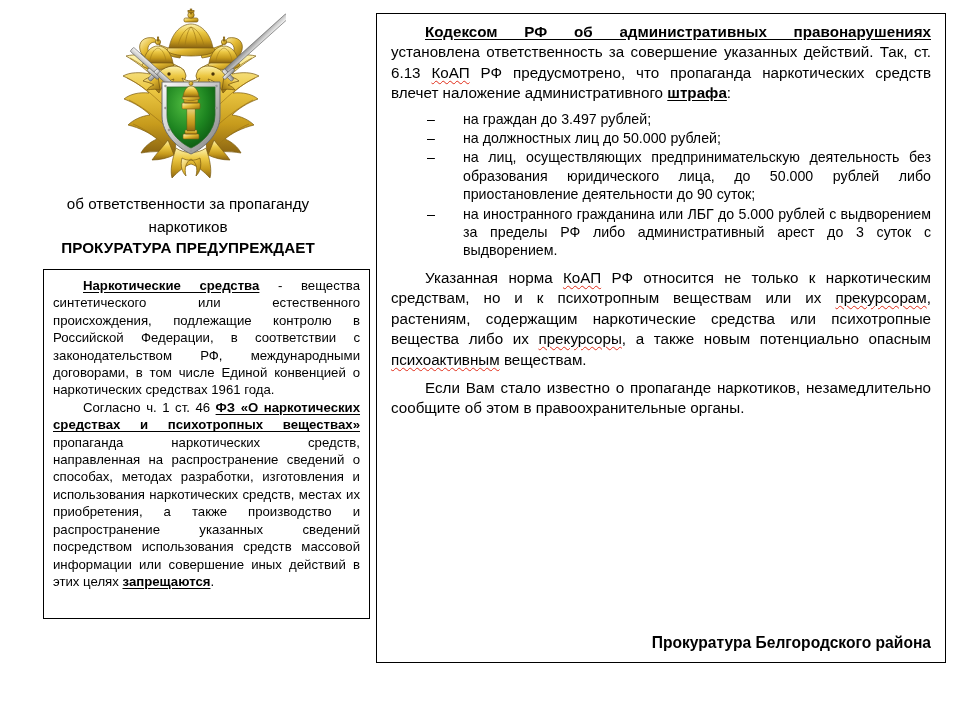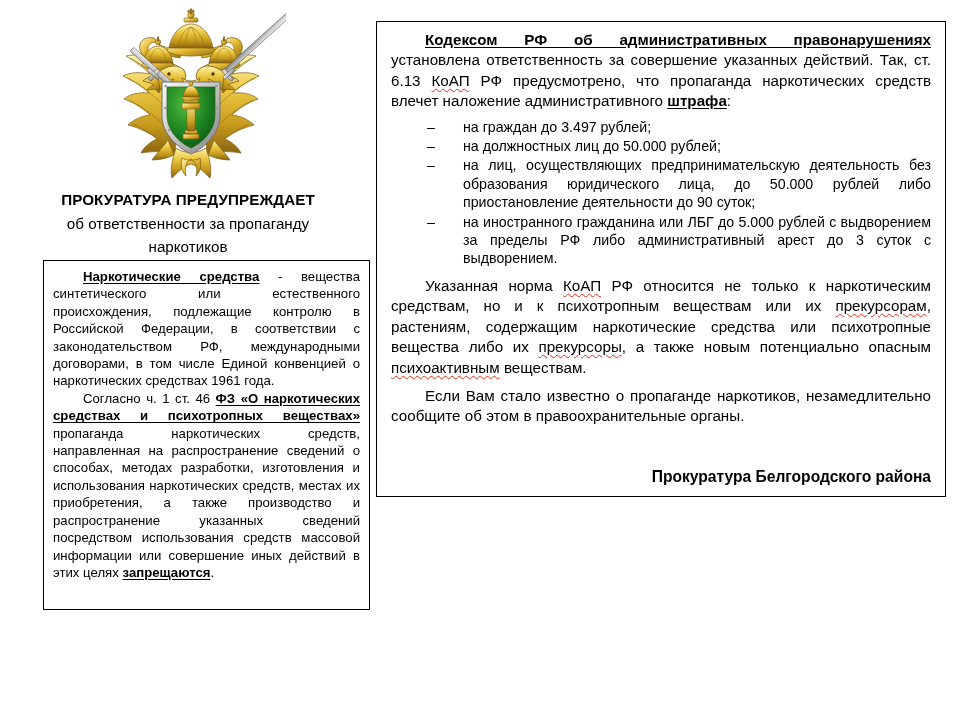--- a/index.html
+++ b/index.html
@@ -51,44 +51,44 @@
   #headline-sub {
     font-size: 15.2px;
     font-weight: normal;
     line-height: 23px;
     margin-top: 2px;
   }
 
   #left-box {
     position: absolute;
     left: 43px;
-    top: 260px;
+    top: 269px;
     width: 327px;
     height: 350px;
     border: 1.6px solid #000000;
     box-sizing: border-box;
     padding: 7px 9px 6px 9px;
   }
   #left-box p {
     margin: 0;
     font-size: 13.2px;
     line-height: 17.4px;
     text-align: justify;
     text-justify: inter-word;
     hyphens: none;
   }
   #left-box p.indent { text-indent: 30px; }
 
   
   #right-box {
     position: absolute;
     left: 376px;
-    top: 21px;
+    top: 13px;
     width: 570px;
-    height: 476px;
+    height: 650px;
     border: 1.6px solid #000000;
     box-sizing: border-box;
     padding: 8px 14px 8px 14px;
   }
   #right-box p {
     margin: 0;
     font-size: 15.2px;
     line-height: 20.4px;
     text-align: justify;
     text-justify: inter-word;
@@ -311,25 +311,25 @@
 
           <ellipse cx="95" cy="90" rx="9" ry="2.6" fill="url(#gGold2)"></ellipse>
           <path d="M87,89 C88,82 91,78 95,78 C99,78 102,82 103,89 Z" fill="url(#gGold)"></path>
           <circle cx="95" cy="75.5" r="2" fill="url(#gGold2)"></circle>
         </g>
       </g>
     </svg>
   </div>
 
   <div id="headline-block">
-    <div id="headline-main">ПРОКУРАТУРА ПРЕДУПРЕЖДАЕТ</div>
     <div id="headline-sub">
       <span>об ответственности за пропаганду</span><br>
       <span>наркотиков</span>
     </div>
+    <div id="headline-main">ПРОКУРАТУРА ПРЕДУПРЕЖДАЕТ</div>
   </div>
 
   <div id="left-box">
     <p class="indent">
       <span class="bu">Наркотические средства</span><span> - вещества синтетического или естественного происхождения, подлежащие контролю в Российской Федерации, в соответствии с законодательством РФ, международными договорами, в том числе Единой конвенцией о наркотических средствах 1961 года.</span>
     </p>
     <p class="indent">
       <span>Согласно ч. 1 ст. 46 </span><span class="bu">ФЗ «О наркотических средствах и психотропных веществах»</span><span> пропаганда наркотических средств, направленная на распространение сведений о способах, методах разработки, изготовления и использования наркотических средств, местах их приобретения, а также производство и распространение указанных сведений посредством использования средств массовой информации или совершение иных действий в этих целях </span><span class="bu">запрещаются</span><span>.</span>
     </p>
   </div>

